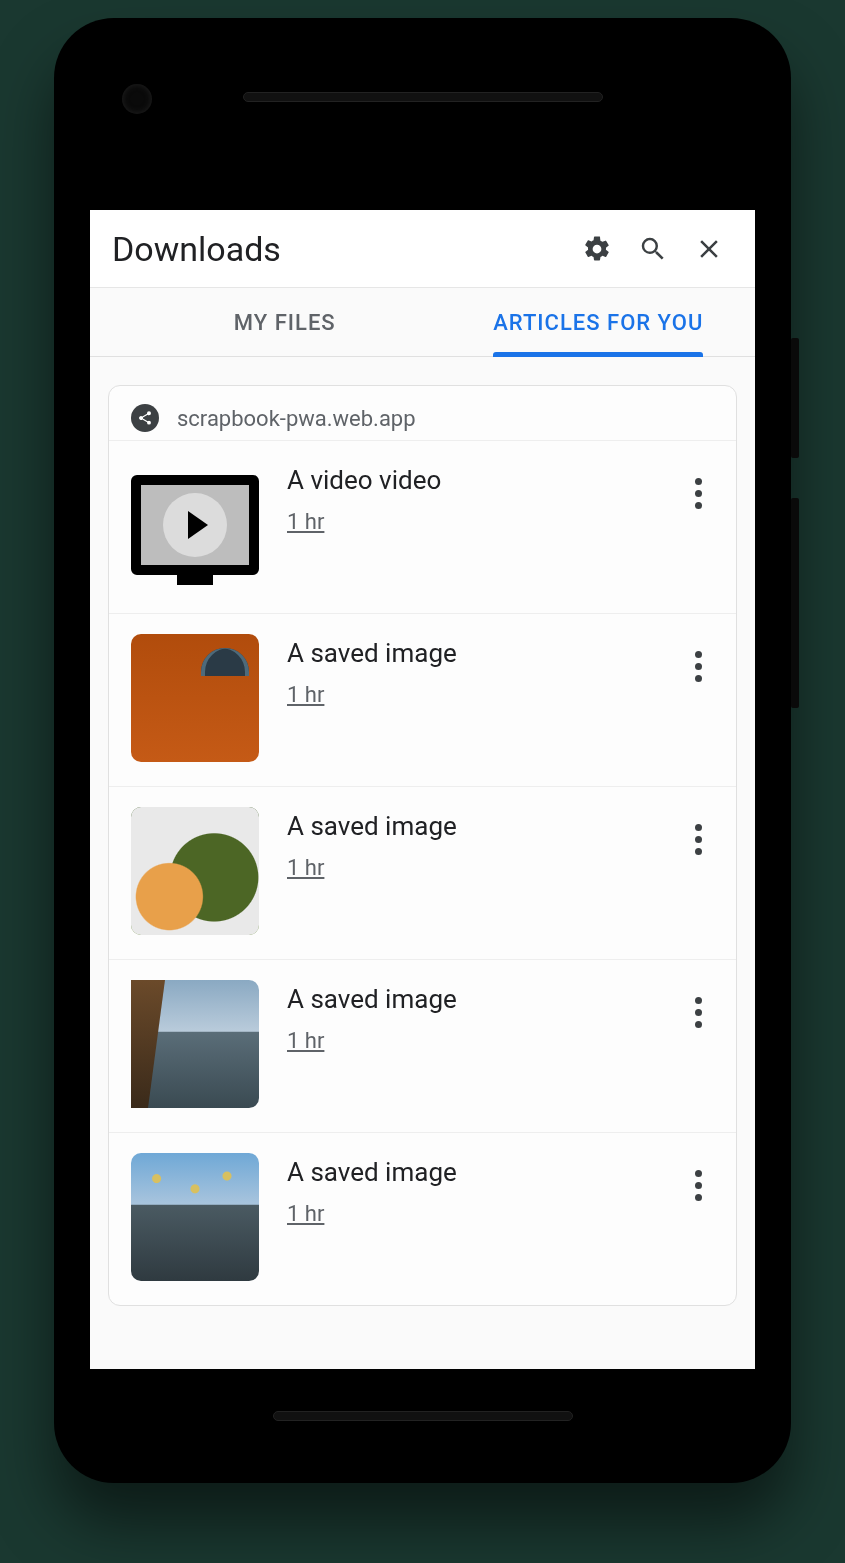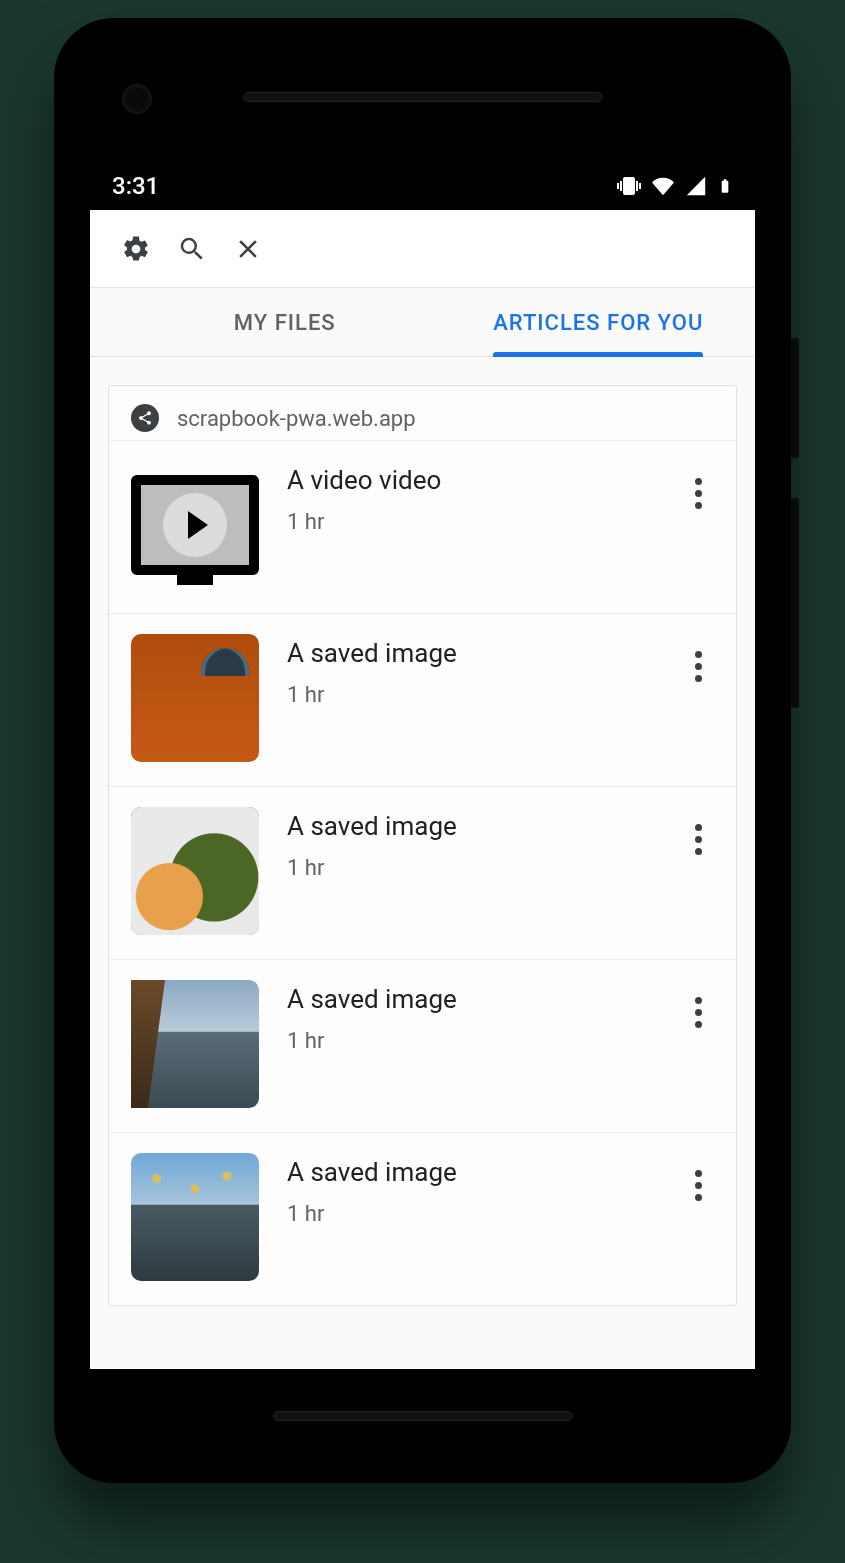--- a/index.html
+++ b/index.html
@@ -127,21 +127,21 @@
 
   .content {
     flex:1;
     background:#fafafa;
     padding: 28px 18px 0 18px;
     overflow:hidden;
   }
   .card {
     background:#fdfdfd;
     border:1px solid #e0e0e0;
-    border-radius:3px;
+    border-radius:12px;
     overflow:hidden;
   }
   .card-src {
     display:flex; align-items:center;
     gap:18px;
     padding: 18px 22px 8px 22px;
   }
   .share-badge {
     width:28px; height:28px; border-radius:50%;
     background:#3c4043;
@@ -213,21 +213,21 @@
   .thumb-img4::before{
     content:"";position:absolute;inset:0;
     background:
       radial-gradient(circle at 20% 20%, #d8c060 0 4px, transparent 5px),
       radial-gradient(circle at 50% 28%, #d8c060 0 4px, transparent 5px),
       radial-gradient(circle at 75% 18%, #d8c060 0 4px, transparent 5px);
   }
 
   .item-text { flex:1; padding-top:4px; }
   .item-title { font-size:26px; color:#202124; margin-bottom:14px; }
-  .item-time { font-size:22px; color:#5f6368; }
+  .item-time { font-size:22px; color:#5f6368;text-decoration:underline; }
 
   .item-more {
     width:32px;height:64px;
     display:flex;align-items:center;justify-content:center;
     cursor:pointer;
   }
   .more-dots { display:flex;flex-direction:column;gap:5px; }
   .more-dots span { width:7px;height:7px;background:#3c4043;border-radius:50%;}
 </style>
 </head>
@@ -236,41 +236,25 @@
 <div class="phone-frame">
   <div class="side-btn a"></div>
   <div class="side-btn b"></div>
   <div class="phone-inner">
     <div class="camera"></div>
     <div class="speaker-top"></div>
     <div class="speaker-bottom"></div>
 
     <div class="screen">
 
-      <div class="status-bar">
-        <span>3:31</span>
-        <div class="status-icons">
-          <svg width="24" height="24" viewBox="0 0 24 24">
-              <path d="M0 15h2V9H0v6zm3 2h2V7H3v10zm19-8v6h2V9h-2zm-3 8h2V7h-2v10zM16 3H8C6.9 3 6 3.9 6 5v14c0 1.1.9 2 2 2h8c1.1 0 2-.9 2-2V5c0-1.1-.9-2-2-2z"></path>
-            </svg>
-          <svg width="24" height="22" viewBox="0 0 24 24">
-              <path d="M12 3C7 3 2.7 5 0 8.2L12 22 24 8.2C21.3 5 17 3 12 3z"></path>
-            </svg>
-          <svg width="22" height="22" viewBox="0 0 24 24">
-              <path d="M2 22h20V2L2 22z"></path>
-            </svg>
-          <svg width="16" height="24" viewBox="0 0 24 24">
-              <path d="M15.67 4H14V2h-4v2H8.33C7.6 4 7 4.6 7 5.33v15.33C7 21.4 7.6 22 8.33 22h7.33C16.4 22 17 21.4 17 20.67V5.33C17 4.6 16.4 4 15.67 4z"></path>
-            </svg>
-        </div>
-      </div>
 
       <div class="app">
 
         <div class="app-header">
+          <div class="title">Downloads</div>
           <div class="icon-btn">
             <svg width="30" height="30" viewBox="0 0 24 24">
                 <path d="M19.14 12.94a7.07 7.07 0 0 0 .05-.94 7.07 7.07 0 0 0-.05-.94l2.03-1.58a.5.5 0 0 0 .12-.64l-1.92-3.32a.5.5 0 0 0-.6-.22l-2.39.96a7.22 7.22 0 0 0-1.62-.94l-.36-2.54A.5.5 0 0 0 13.9 2h-3.8a.5.5 0 0 0-.5.42l-.36 2.54c-.58.24-1.12.55-1.62.94l-2.39-.96a.5.5 0 0 0-.6.22L2.71 8.48a.5.5 0 0 0 .12.64l2.03 1.58a7.07 7.07 0 0 0-.05.94c0 .32.02.63.05.94l-2.03 1.58a.5.5 0 0 0-.12.64l1.92 3.32c.13.22.39.31.6.22l2.39-.96c.5.39 1.04.7 1.62.94l.36 2.54c.04.24.25.42.5.42h3.8c.25 0 .46-.18.5-.42l.36-2.54c.58-.24 1.12-.55 1.62-.94l2.39.96c.21.09.47 0 .6-.22l1.92-3.32a.5.5 0 0 0-.12-.64l-2.03-1.58zM12 15.5A3.5 3.5 0 1 1 12 8.5a3.5 3.5 0 0 1 0 7z"></path>
               </svg>
           </div>
           <div class="icon-btn">
             <svg width="30" height="30" viewBox="0 0 24 24">
                 <path d="M15.5 14h-.79l-.28-.27A6.471 6.471 0 0 0 16 9.5 6.5 6.5 0 1 0 9.5 16c1.61 0 3.09-.59 4.23-1.57l.27.28v.79l5 4.99L20.49 19l-4.99-5zm-6 0C7.01 14 5 11.99 5 9.5S7.01 5 9.5 5 14 7.01 14 9.5 11.99 14 9.5 14z"></path>
               </svg>
           </div>

